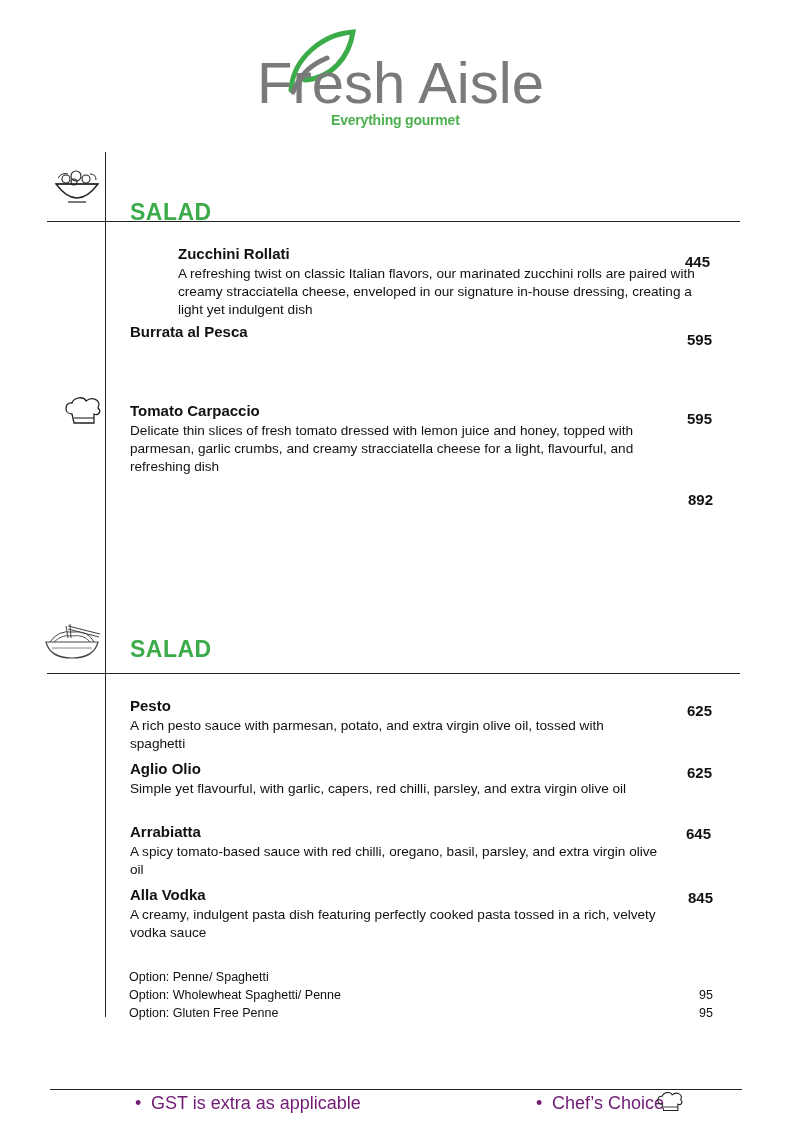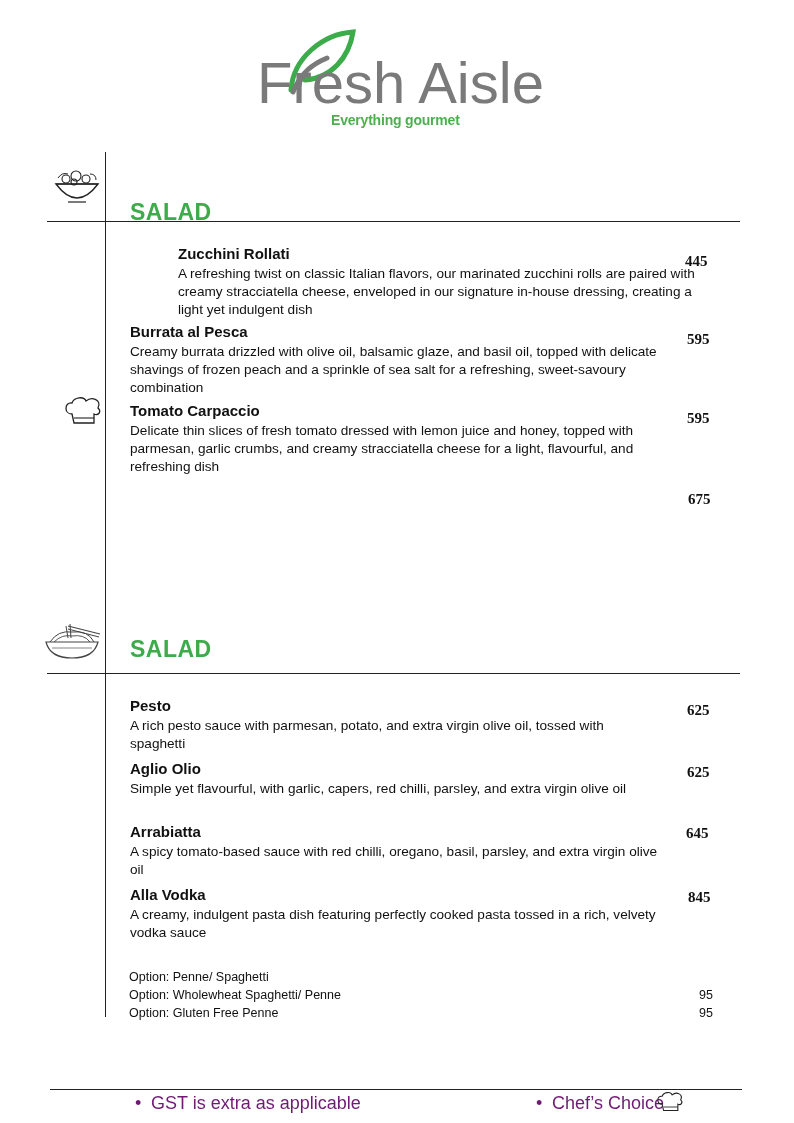--- a/index.html
+++ b/index.html
@@ -11,21 +11,21 @@
                font-size:58px; color:#7a7a7a; letter-spacing:0px; line-height:1; font-weight:normal; }
   .logo-tag { position:absolute; left:76px; top:84px; font-family:"Liberation Sans", sans-serif;
               font-size:14px; color:#4cb04f; font-weight:bold; letter-spacing:-0.2px; }
   .vline { position:absolute; left:105px; width:1px; background:#222; }
   .hline { position:absolute; height:1px; background:#222; }
   .section-title { position:absolute; left:130px; font-family:"Liberation Sans", sans-serif;
                    font-weight:bold; font-size:23px; color:#3cab4a; letter-spacing:0.5px; }
   .item { position:absolute; left:130px; width:560px; }
   .item-name { font-family:"Liberation Sans", sans-serif; font-weight:bold; font-size:15px; color:#111; line-height:18px; }
   .item-desc { font-family:"Liberation Sans", sans-serif; font-size:13.6px; color:#111; line-height:18px; margin-top:2px; width:530px; }
-  .price { position:absolute; font-family:Liberation Serif, serif; font-weight:bold; font-size:15px; color:#111; }
+  .price { position:absolute; font-family:Liberation Sans, sans-serif; font-weight:bold; font-size:15px; color:#111; }
   .opt { position:absolute; left:129px; font-family:"Liberation Sans", sans-serif; font-size:12.5px; color:#111; }
   .opt-price { position:absolute; left:699px; font-family:"Liberation Sans", sans-serif; font-size:12.5px; color:#111; }
   .foot { position:absolute; top:1093px; font-family:"Liberation Sans", sans-serif; font-size:18px; color:#701a75; }
   .foot .bullet { display:inline-block; width:16px; }
 </style>
 </head>
 <body>
 
 <div class="abs logo">
   <svg class="abs" style="left:28px;top:0px;" width="80" height="70" viewBox="0 0 80 70">
@@ -59,33 +59,32 @@
 </svg>
 
 <div class="item" style="top:245px;margin-left:48px;">
   <div class="item-name">Zucchini Rollati</div>
   <div class="item-desc">A refreshing twist on classic Italian flavors, our marinated zucchini rolls are paired with creamy stracciatella cheese, enveloped in our signature in-house dressing, creating a light yet indulgent dish</div>
 </div>
 <div class="price" style="left:685px;top:253px;">445</div>
 
 <div class="item" style="top:323px;">
   <div class="item-name">Burrata al Pesca</div>
-  <div class="item-desc">Creamy burrata drizzled with olive oil, balsamic glaze, and basil oil, topped with delicate shavings of frozen peach and a sprinkle of sea salt for a refreshing, sweet-savoury combination</div>
 </div>
 <div class="price" style="left:687px;top:331px;">595</div>
 
 <div class="item" style="top:402px;">
   <div class="item-name">Tomato Carpaccio</div>
   <div class="item-desc">Delicate thin slices of fresh tomato dressed with lemon juice and honey, topped with parmesan, garlic crumbs, and creamy stracciatella cheese for a light, flavourful, and refreshing dish</div>
 </div>
 <div class="price" style="left:687px;top:410px;">595</div>
 
 <div class="item" style="top:483px;">
 </div>
-<div class="price" style="left:688px;top:491px;">675</div>
+<div class="price" style="left:688px;top:491px;">892</div>
 
 <svg class="abs" style="left:44px;top:620px;" width="58" height="40" viewBox="0 0 58 40">
   <path d="M2 22 Q 6 38 28 38 Q 50 38 54 22 Z" fill="none" stroke="#444" stroke-width="1.2"></path>
   <path d="M6 22 Q 14 10 28 12 Q 44 10 50 22" fill="none" stroke="#444" stroke-width="1"></path>
   <path d="M10 22 Q 18 14 28 16 Q 40 14 46 22" fill="none" stroke="#444" stroke-width="0.9"></path>
   <path d="M22 6 L24 18 M26 4 L27 18" stroke="#444" stroke-width="1"></path>
   <path d="M24 6 L56 14" stroke="#444" stroke-width="1.2"></path>
   <path d="M24 9 L55 17" stroke="#444" stroke-width="1"></path>
   <path d="M8 28 L48 28" stroke="#666" stroke-width="0.8"></path>
 </svg>

